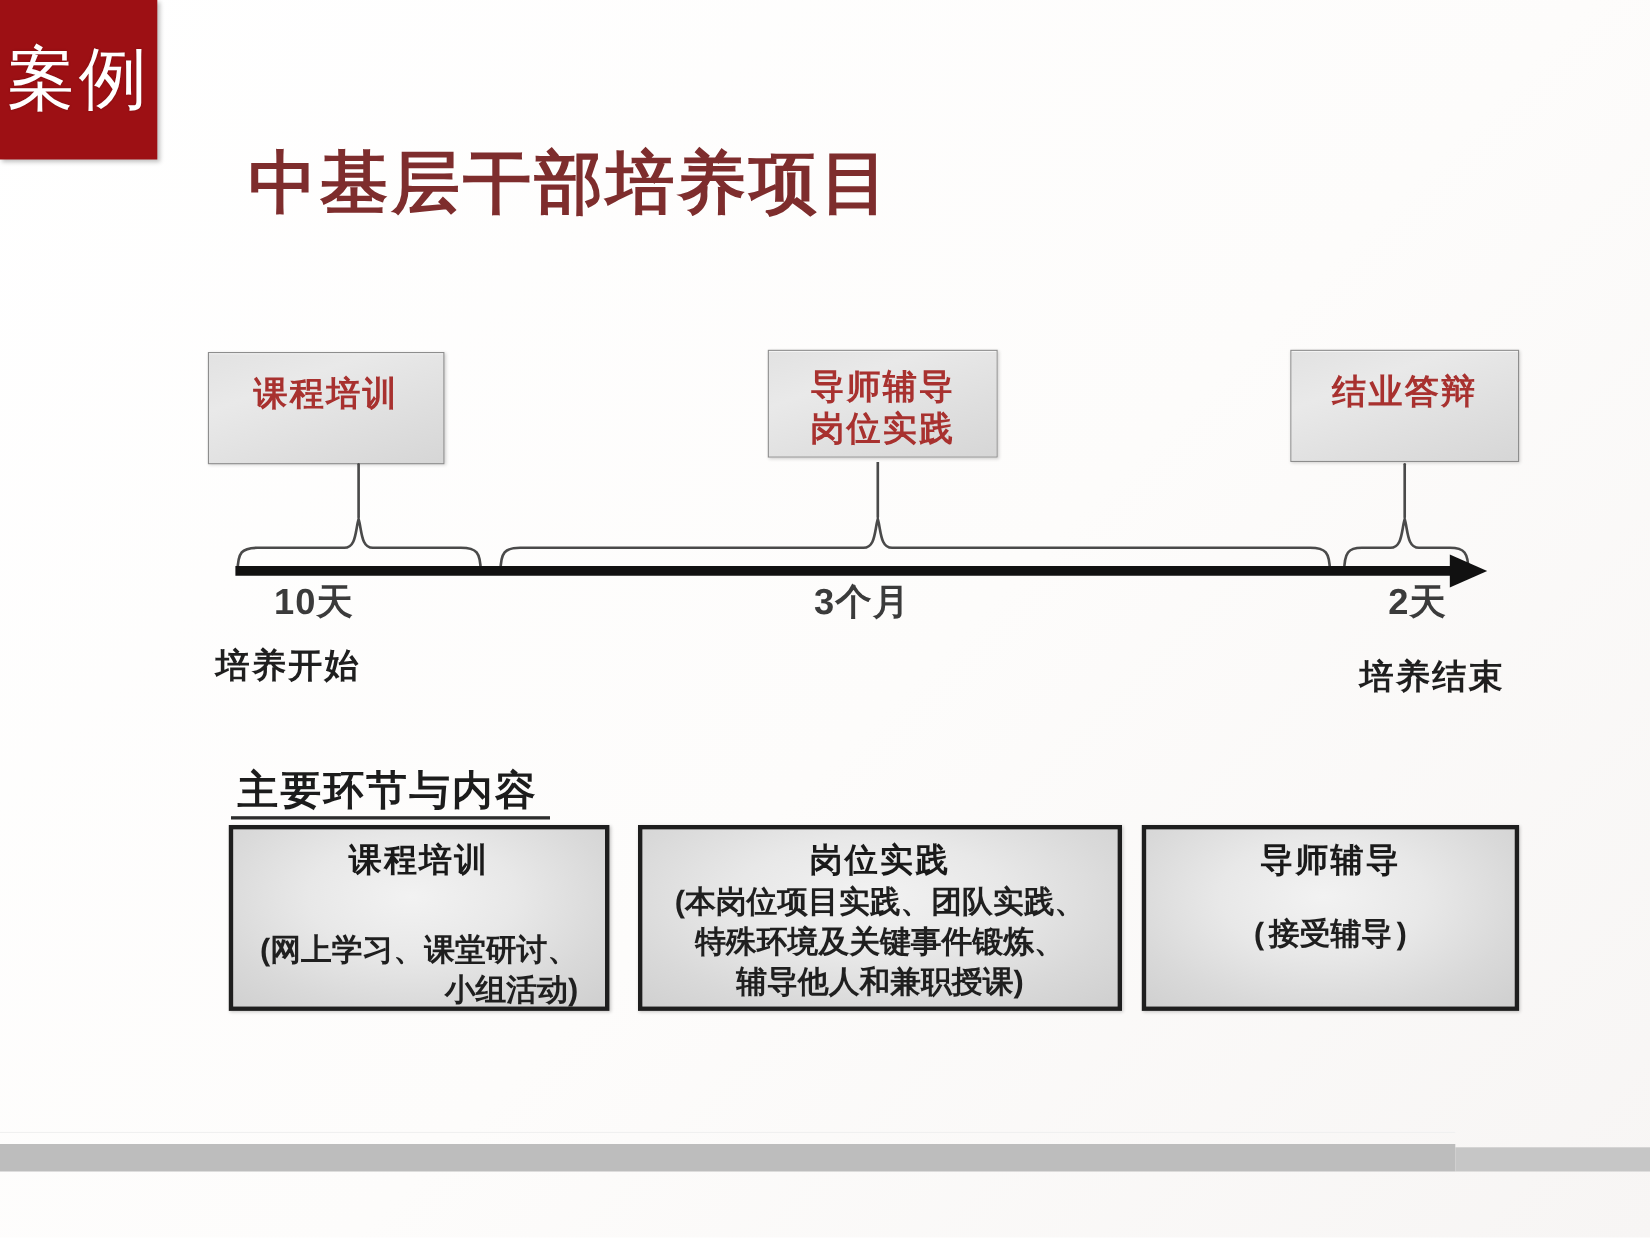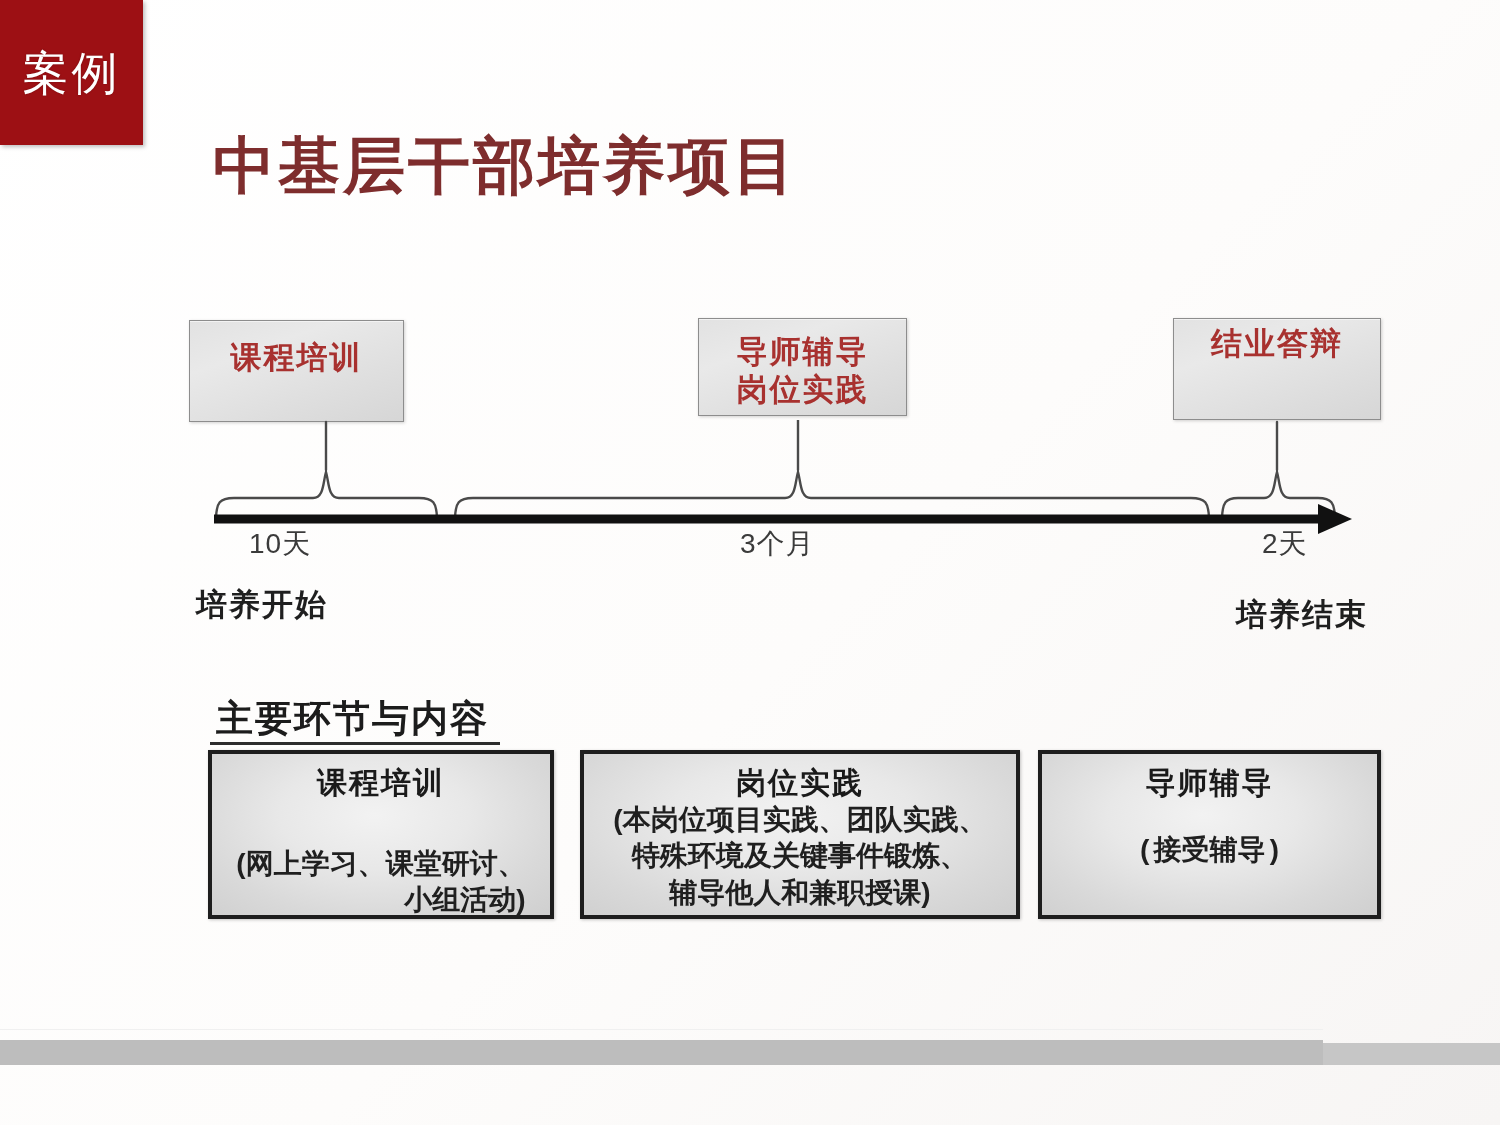--- a/index.html
+++ b/index.html
@@ -29,31 +29,31 @@
     width: 143px;
     height: 145px;
     background: #9d1014;
     display: flex;
     align-items: center;
     justify-content: center;
     box-shadow: 2px 2px 4px rgba(0,0,0,0.25);
   }
   .badge-label {
     color: #ffffff;
-    font-size: 46px;
+    font-size: 62px;
     font-weight: 500;
     letter-spacing: 3px;
     line-height: 1;
     text-shadow: 0 0 2px rgba(0,0,0,0.25);
   }
 
   
   .slide-title {
     position: absolute;
-    left: 213px;
+    left: 226px;
     top: 124px;
     font-size: 62px;
     font-weight: 600;
     letter-spacing: 3px;
     color: #7e2d2d;
     white-space: nowrap;
   }
 
   
   .phase-box {
@@ -71,36 +71,36 @@
     color: #a8312f;
     font-size: 31px;
     font-weight: 700;
     letter-spacing: 2px;
     line-height: 1.22;
     white-space: nowrap;
   }
 
   #phase-1 { left: 189px;  top: 320px; width: 215px; height: 102px; padding-top: 18px; }
   #phase-2 { left: 698px;  top: 318px; width: 209px; height: 98px;  padding-top: 14px; }
-  #phase-3 { left: 1173px; top: 318px; width: 208px; height: 102px; padding-top: 6px; }
+  #phase-3 { left: 1173px; top: 318px; width: 208px; height: 102px; padding-top: 18px; }
 
   
   #timeline-svg {
     position: absolute;
     left: 0px;
     top: 420px;
     width: 1500px;
     height: 140px;
   }
 
   
   .duration-label {
     position: absolute;
-    font-size: 28px;
-    font-weight: 400;
+    font-size: 33px;
+    font-weight: 700;
     color: #3b3b3b;
     letter-spacing: 1px;
     white-space: nowrap;
   }
   #dur-1 { left: 249px;  top: 525px; }
   #dur-2 { left: 740px;  top: 525px; }
   #dur-3 { left: 1262px; top: 525px; }
 
   
   .endpoint-label {

